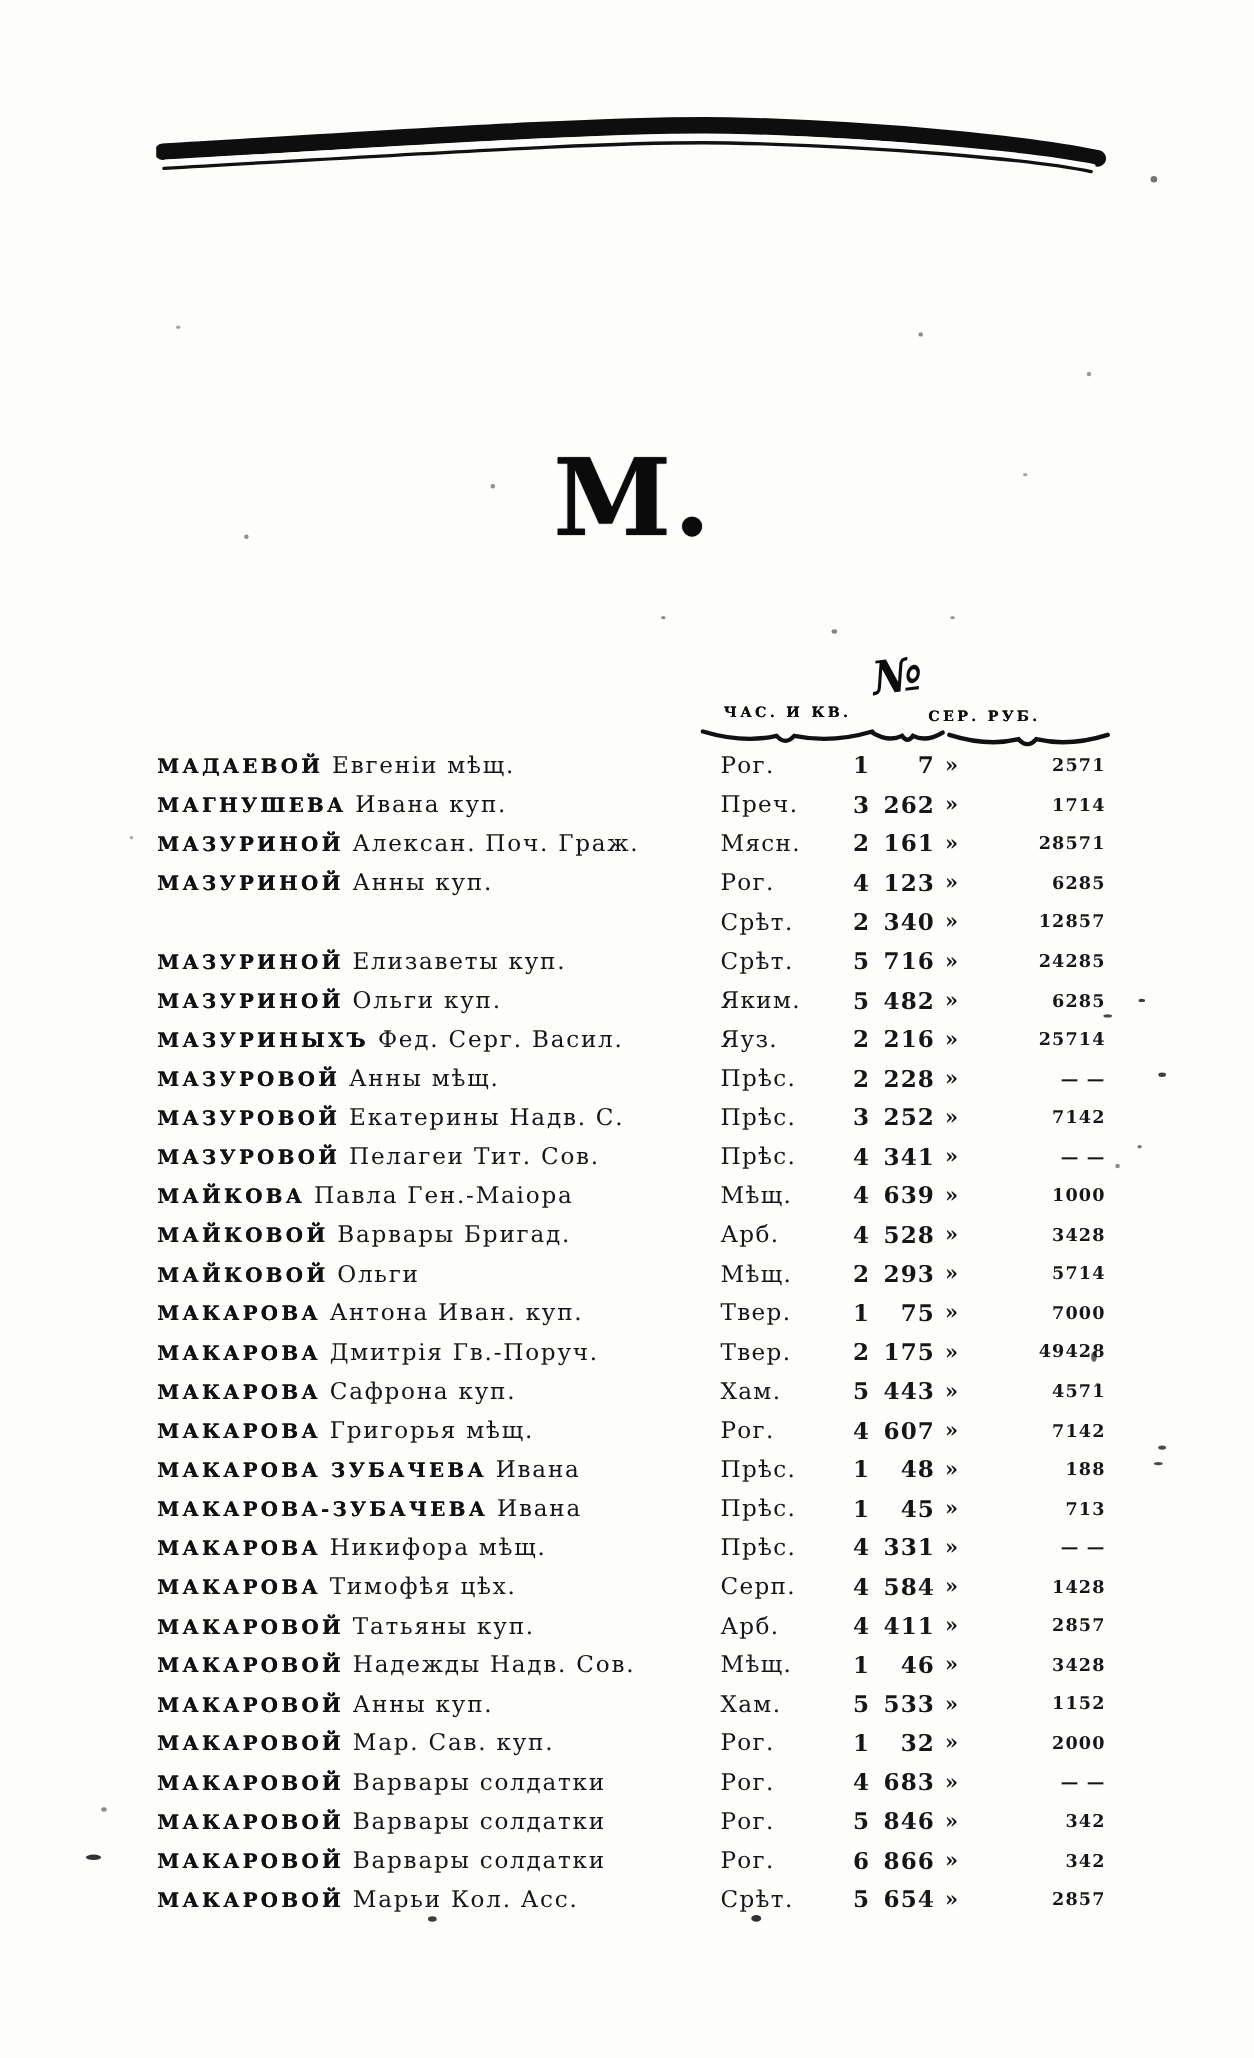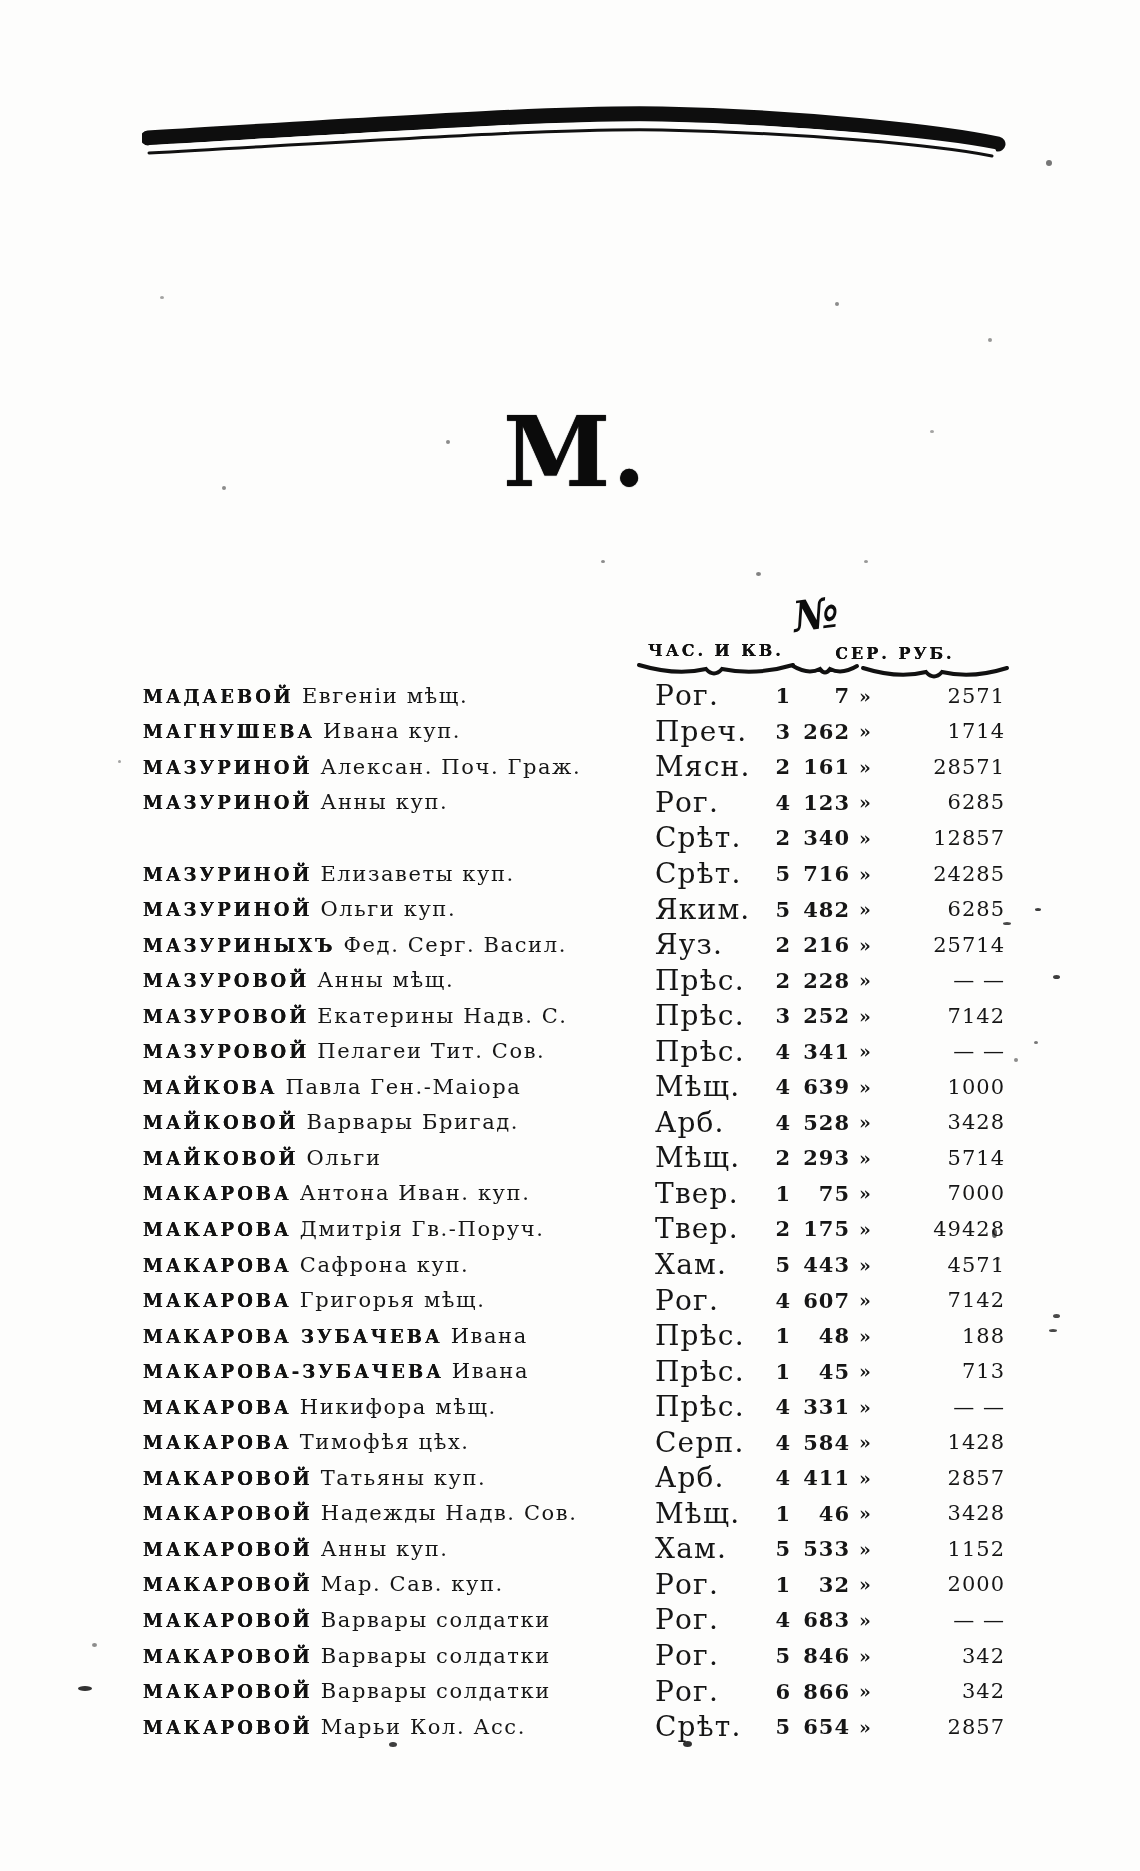--- a/index.html
+++ b/index.html
@@ -16,21 +16,21 @@
   
   .section-letter{
     position:absolute;left:503px;top:404px;
     font-size:97px;font-weight:bold;color:#0b0b0b;
     letter-spacing:2px;line-height:1;
     text-shadow:0 0 1px #0b0b0b;
   }
   
   .col-head{
     position:absolute;
-    font-weight:bold;font-size:16px;letter-spacing:3px;
+    font-weight:bold;font-size:13px;letter-spacing:3px;
     color:#101010;text-align:center;white-space:nowrap;
     text-shadow:0 0 .5px #101010;
   }
   .col-head.c1{left:638px;top:641px;width:156px;}
   .col-head.c3{left:822px;top:644px;width:146px;}
   .no-head{
     position:absolute;left:793px;top:594px;
     font-size:42px;font-style:italic;font-weight:bold;color:#0d0d0d;
     transform:rotate(-7deg);line-height:1;
   }
@@ -45,25 +45,25 @@
     grid-template-columns:143px 512px 92px 43px 60px 30px 125px;
     height:35.55px;align-items:center;
   }
   .cell{white-space:nowrap;}
   .name{grid-column:2;}
   .surname{
     font-weight:bold;font-size:18px;letter-spacing:3px;
     color:#121212;text-shadow:0 0 .6px #121212;
   }
   .given{font-size:21px;letter-spacing:1.6px;margin-left:8px;}
-  .loc{grid-column:3;font-size:28px;letter-spacing:1.2px;}
+  .loc{grid-column:3;font-size:21px;letter-spacing:1.2px;}
   .kv{grid-column:4;font-size:21px;text-align:right;font-weight:bold;}
   .num{grid-column:5;font-size:21px;text-align:right;font-weight:bold;letter-spacing:1px;}
   .sep{grid-column:6;font-size:19px;text-align:center;font-weight:bold;}
-  .val{grid-column:7;font-size:21px;text-align:right;font-weight:normal;letter-spacing:1px;}
+  .val{grid-column:7;font-size:16px;text-align:right;font-weight:bold;letter-spacing:1px;}
   
   .speck{position:absolute;background:#1c1c1c;border-radius:50%;}
 </style>
 </head>
 <body>
 
 <div class="page">
 
   <svg class="top-rule" viewBox="0 0 864 60" preserveAspectRatio="none" aria-hidden="true">
     <path d="M6,32 C240,18 420,6 520,8 C660,11 800,26 856,38" fill="none" stroke="#0e0e0e" stroke-width="15" stroke-linecap="round"></path>

